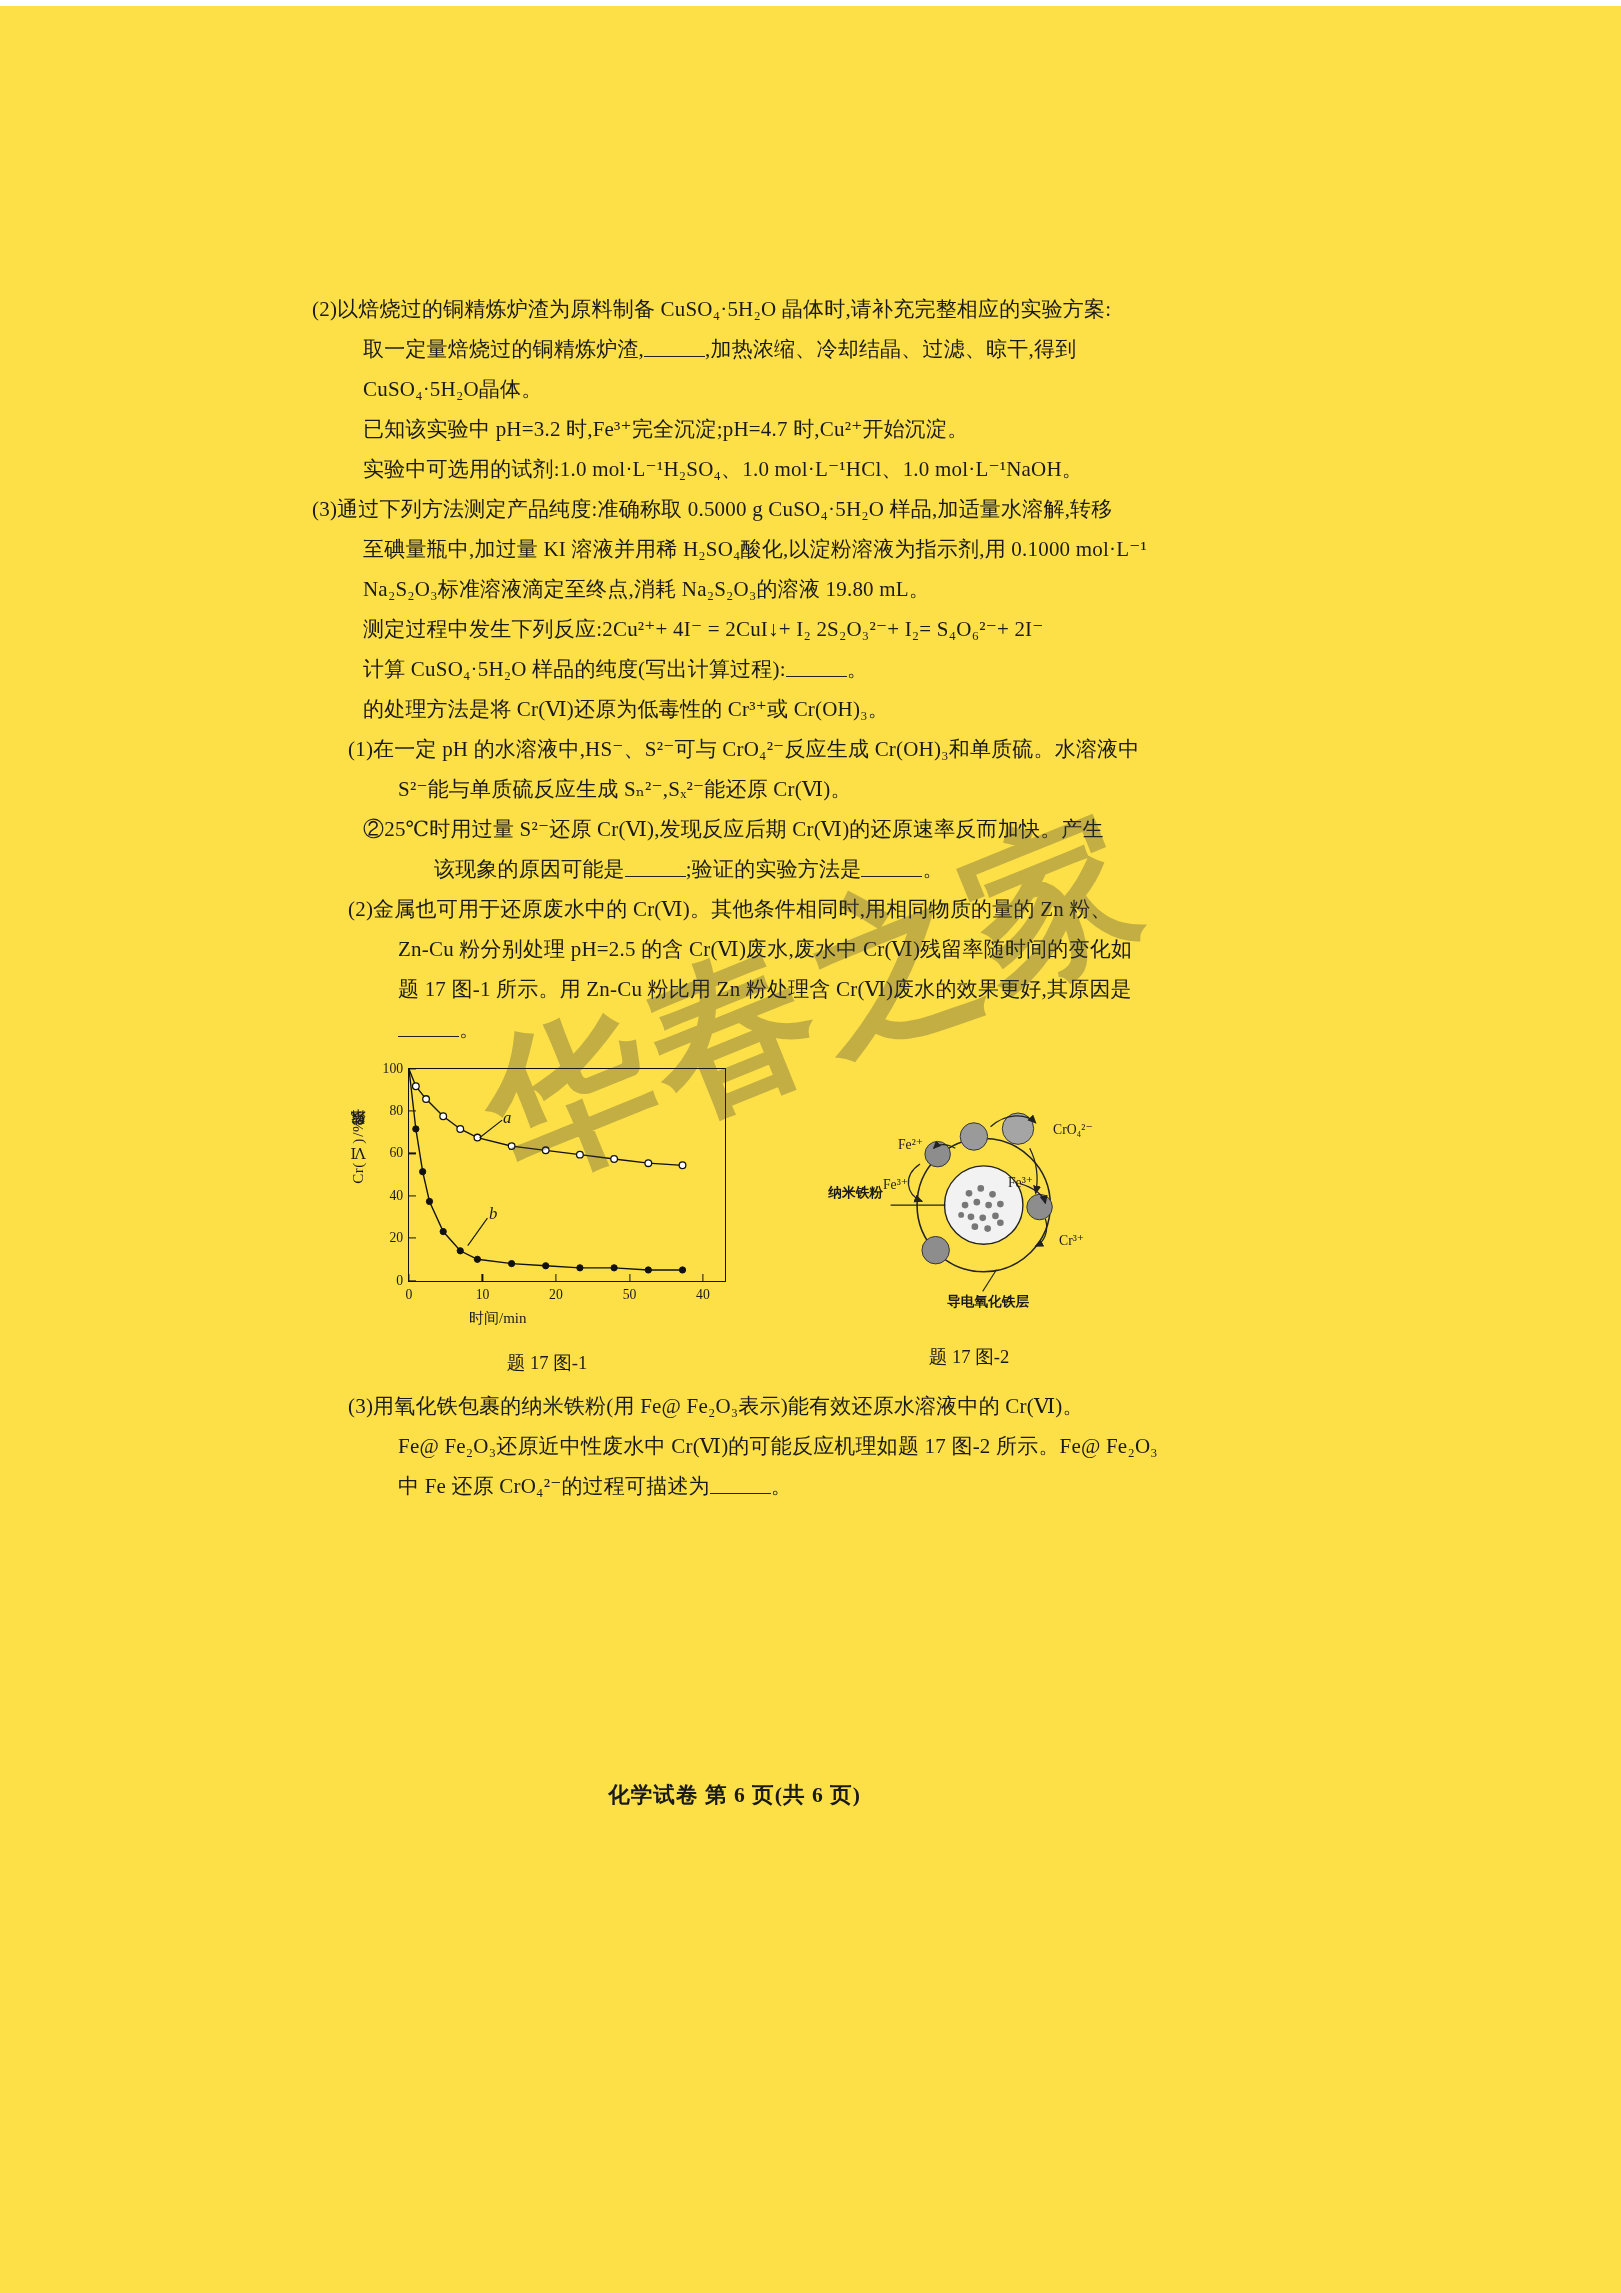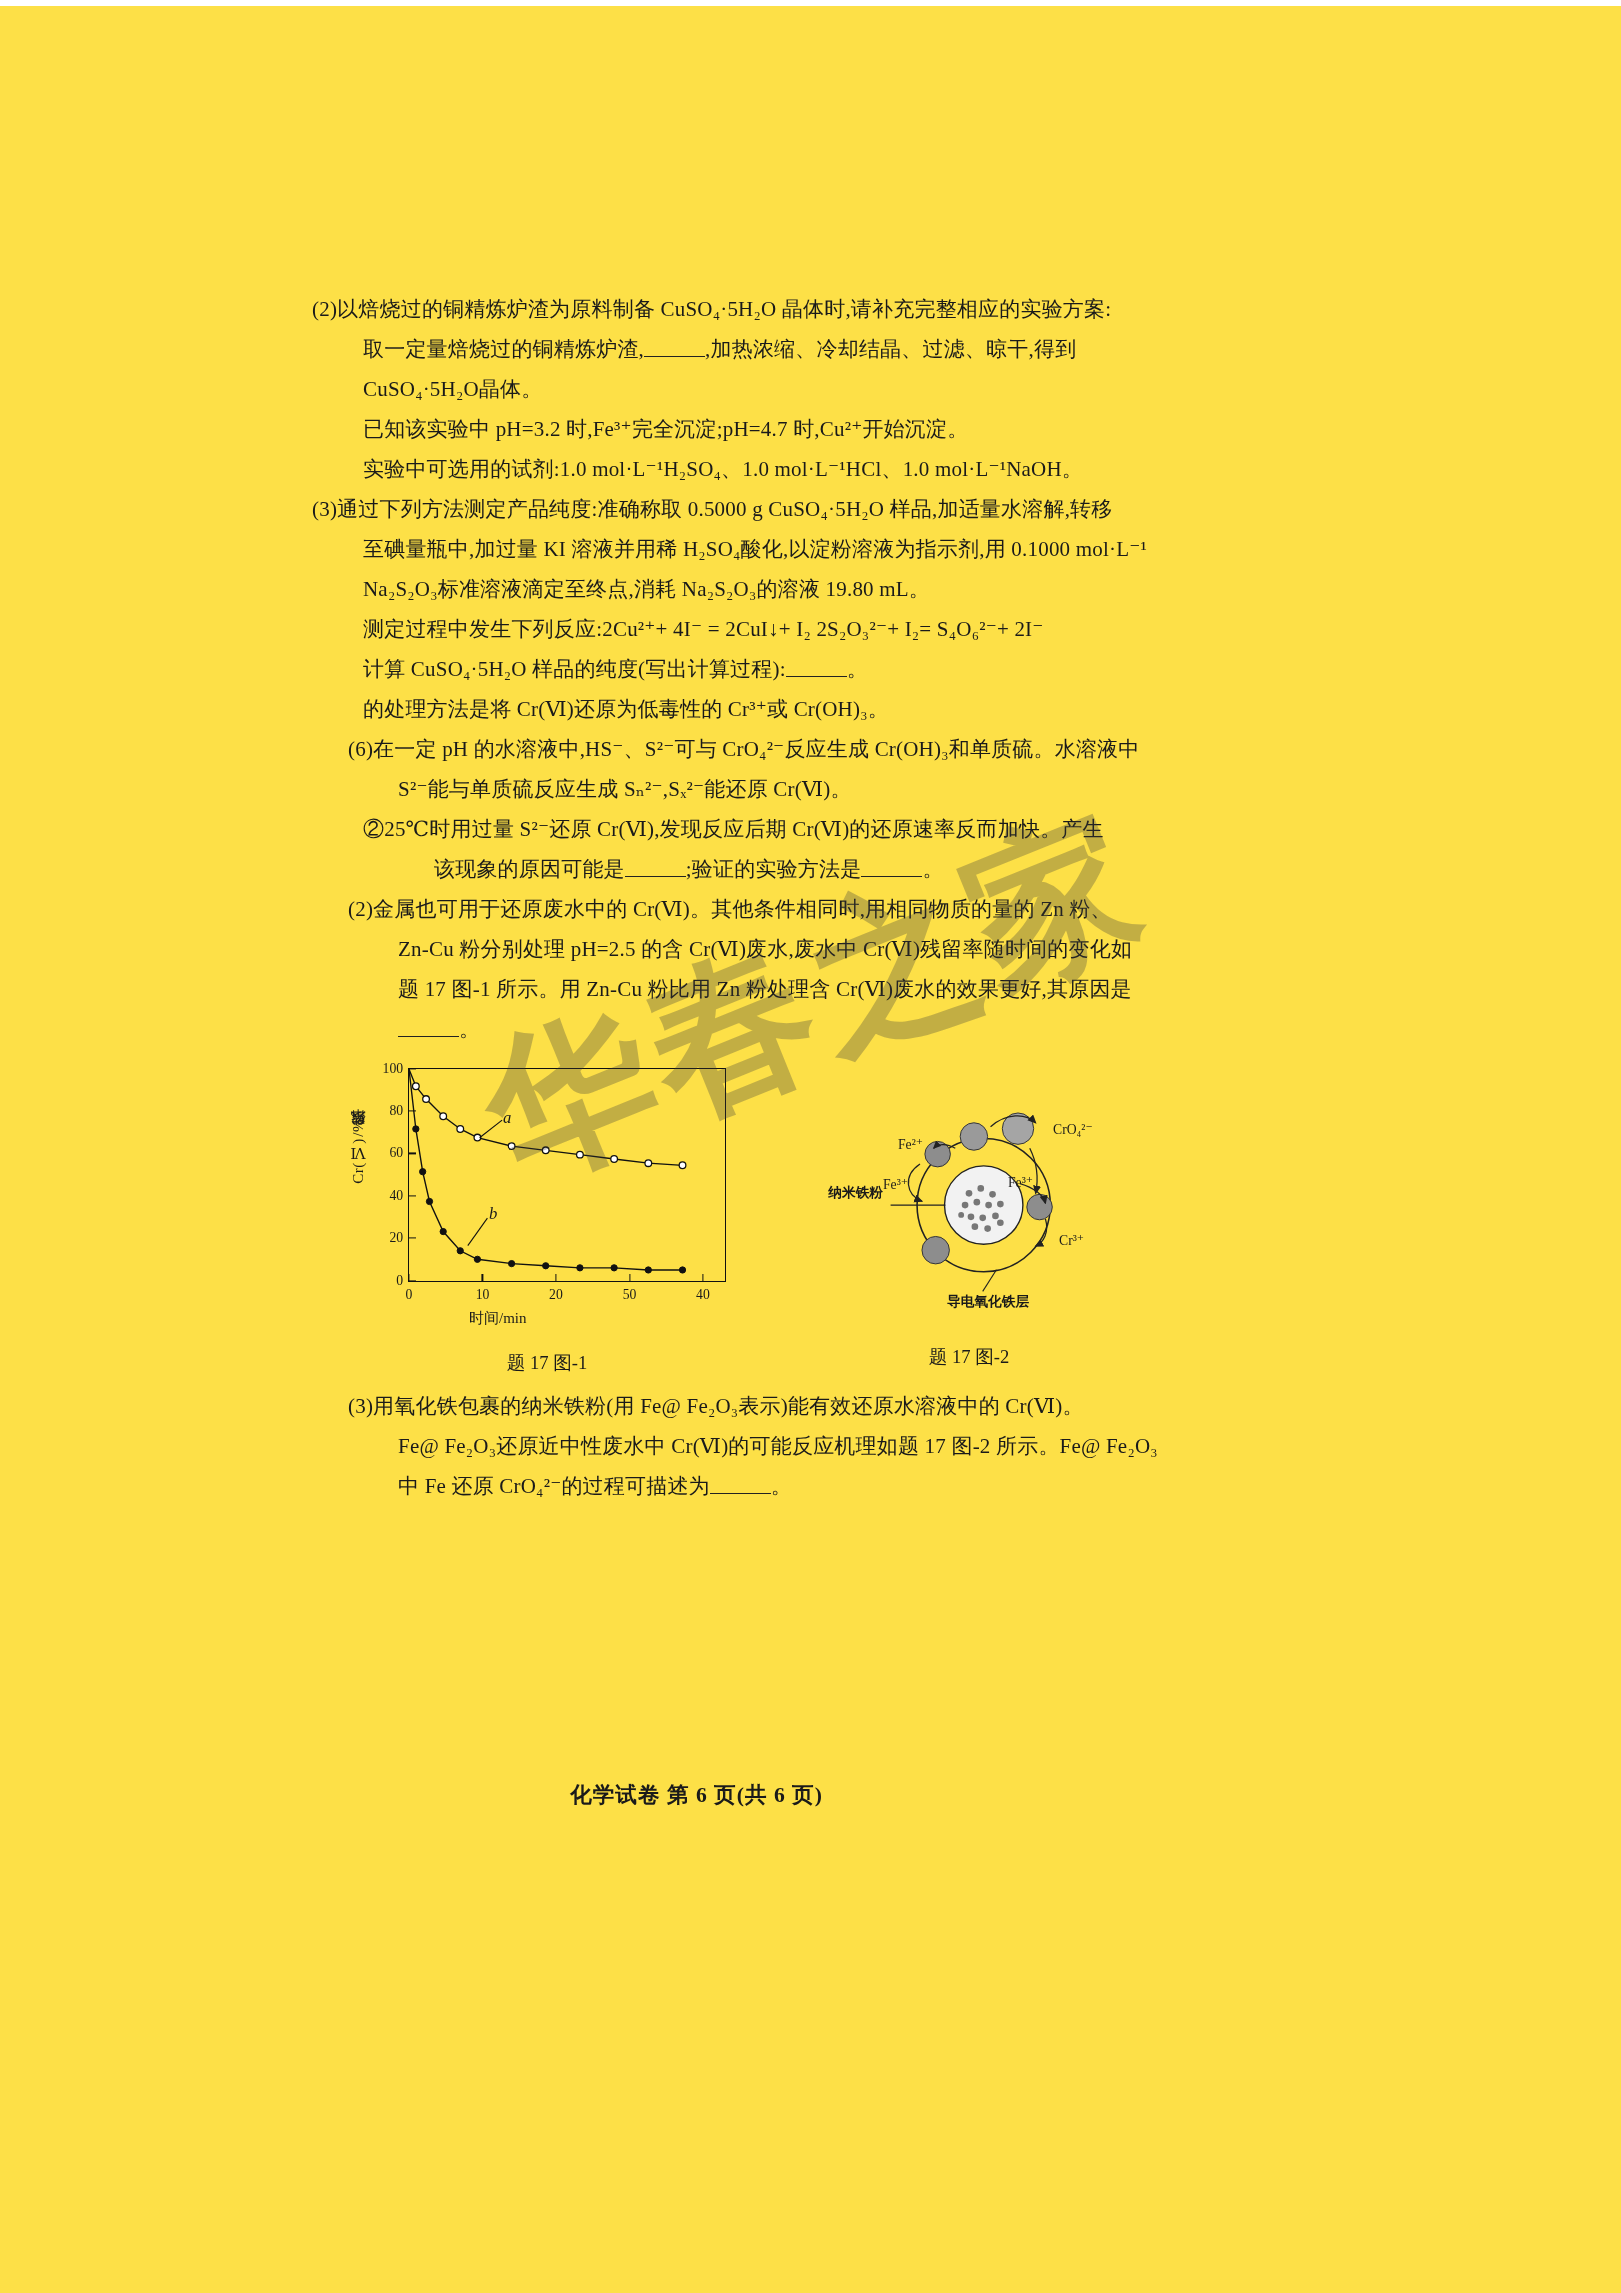--- a/index.html
+++ b/index.html
@@ -169,20 +169,21 @@
 
   .footer {
     position: absolute;
     left: 0;
     top: 1774px;
     width: 1393px;
     text-align: center;
     font-size: 21.6px;
     font-weight: bold;
     letter-spacing: 1px;
+    padding-left: 38px;
   }
   .watermark {
     position: absolute;
     left: 470px;
     top: 882px;
     font-size: 165px;
     font-weight: bold;
     color: rgba(60,60,60,0.30);
     transform: rotate(-22deg);
     font-family: "DejaVu Serif", serif;
@@ -211,21 +212,21 @@
     <div class="para hang">(3)通过下列方法测定产品纯度:准确称取 0.5000 g CuSO₄·5H₂O 样品,加适量水溶解,转移</div>
     <div class="para cont">至碘量瓶中,加过量 KI 溶液并用稀 H₂SO₄酸化,以淀粉溶液为指示剂,用 0.1000 mol·L⁻¹</div>
     <div class="para cont">Na₂S₂O₃标准溶液滴定至终点,消耗 Na₂S₂O₃的溶液 19.80 mL。</div>
     <div class="para cont">测定过程中发生下列反应:2Cu²⁺+ 4I⁻ = 2CuI↓+ I₂    2S₂O₃²⁻+ I₂= S₄O₆²⁻+ 2I⁻</div>
     <div class="para cont">
       <span>计算 CuSO₄·5H₂O 样品的纯度(写出计算过程):</span><span class="blank"></span><span>。</span>
     </div>
 
     <div class="para cont">的处理方法是将 Cr(Ⅵ)还原为低毒性的 Cr³⁺或 Cr(OH)₃。</div>
 
-    <div class="para hang2">(6)在一定 pH 的水溶液中,HS⁻、S²⁻可与 CrO₄²⁻反应生成 Cr(OH)₃和单质硫。水溶液中</div>
+    <div class="para hang2">(1)在一定 pH 的水溶液中,HS⁻、S²⁻可与 CrO₄²⁻反应生成 Cr(OH)₃和单质硫。水溶液中</div>
     <div class="para" style="padding-left:86px">S²⁻能与单质硫反应生成 Sₙ²⁻,Sₓ²⁻能还原 Cr(Ⅵ)。</div>
 
 
     <div class="para lvl2">②25℃时用过量 S²⁻还原 Cr(Ⅵ),发现反应后期 Cr(Ⅵ)的还原速率反而加快。产生</div>
     <div class="para" style="padding-left:122px">
       <span>该现象的原因可能是</span><span class="blank"></span><span>;验证的实验方法是</span><span class="blank"></span><span>。</span>
     </div>
 
     <div class="para hang2">(2)金属也可用于还原废水中的 Cr(Ⅵ)。其他条件相同时,用相同物质的量的 Zn 粉、</div>
     <div class="para" style="padding-left:86px">Zn-Cu 粉分别处理 pH=2.5 的含 Cr(Ⅵ)废水,废水中 Cr(Ⅵ)残留率随时间的变化如</div>

